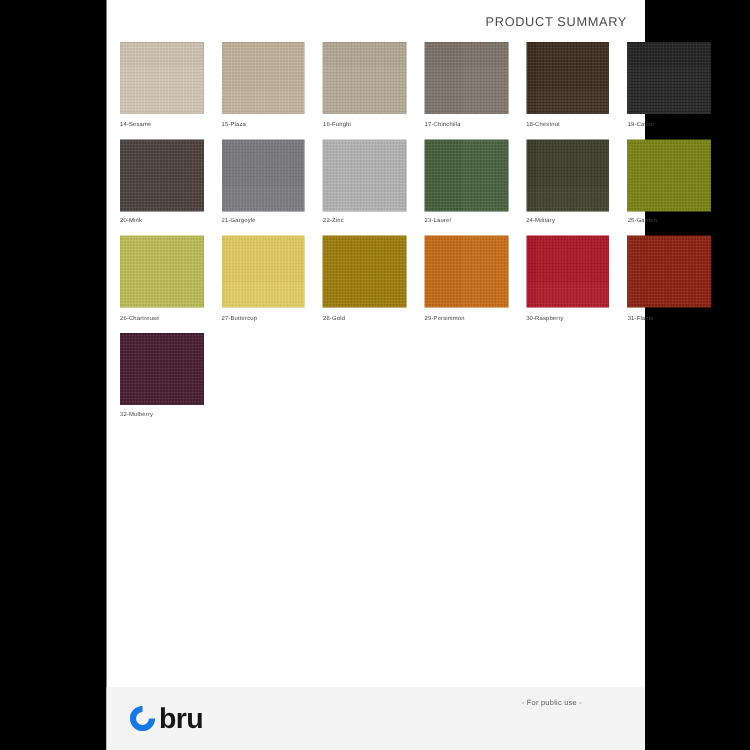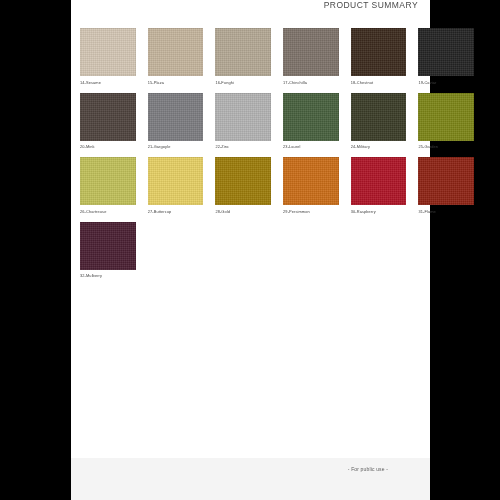--- a/index.html
+++ b/index.html
@@ -26,21 +26,21 @@
     box-sizing: border-box;
     display: flex;
     flex-direction: column;
   }
 
   
   #page-header {
     height: 28px;
     flex: 0 0 auto;
     display: flex;
-    align-items: flex-start;
+    align-items: center;
     justify-content: flex-end;
     padding-right: 12px;
     box-sizing: border-box;
   }
   #page-title {
     font-size: 8.5px;
     letter-spacing: 0.45px;
     color: #4a4a4a;
     font-family: "Liberation Sans", sans-serif;
     white-space: nowrap;
@@ -224,16 +224,26 @@
       </div>
       <div class="swatch-row">
         <div class="swatch-cell">
           <div class="swatch-chip" style="background: rgb(74, 31, 50);"></div>
           <div class="swatch-label">32-Mulberry</div>
         </div>
       </div>
     </div>
 
   <div id="page-footer">
+    <div id="brand-logo">
+      <svg id="brand-mark" viewBox="0 0 40 40">
+        <path id="brand-ring-path" d="M20 3.2
+                 A16.8 16.8 0 1 0 36.8 20
+                 L28.6 20
+                 A8.6 8.6 0 1 1 20 11.4
+                 Z" fill="#1878e6"></path>
+      </svg>
+      <span id="brand-wordmark">bru</span>
+    </div>
     <div id="footer-note">- For public use -</div>
   </div>
 
 </div>
 
 </body></html>

